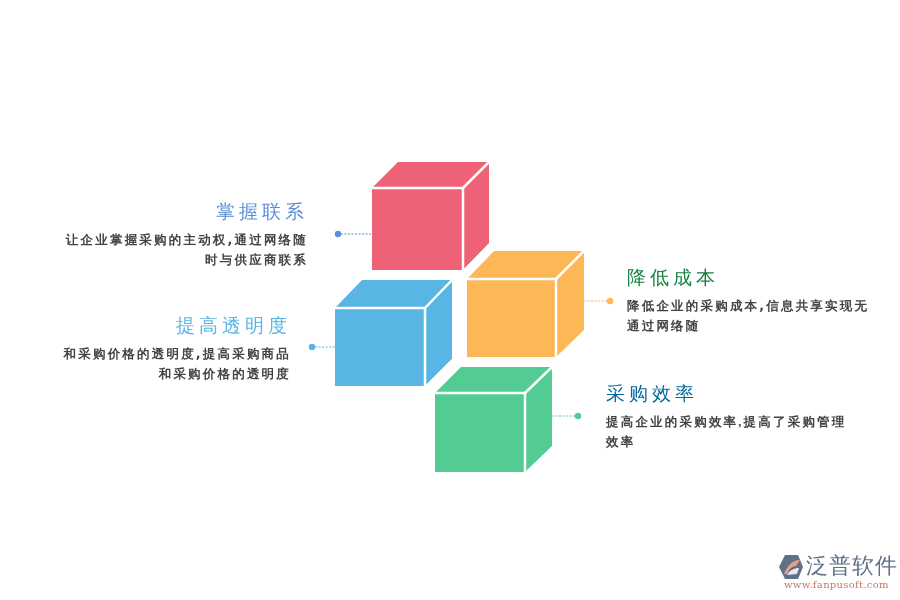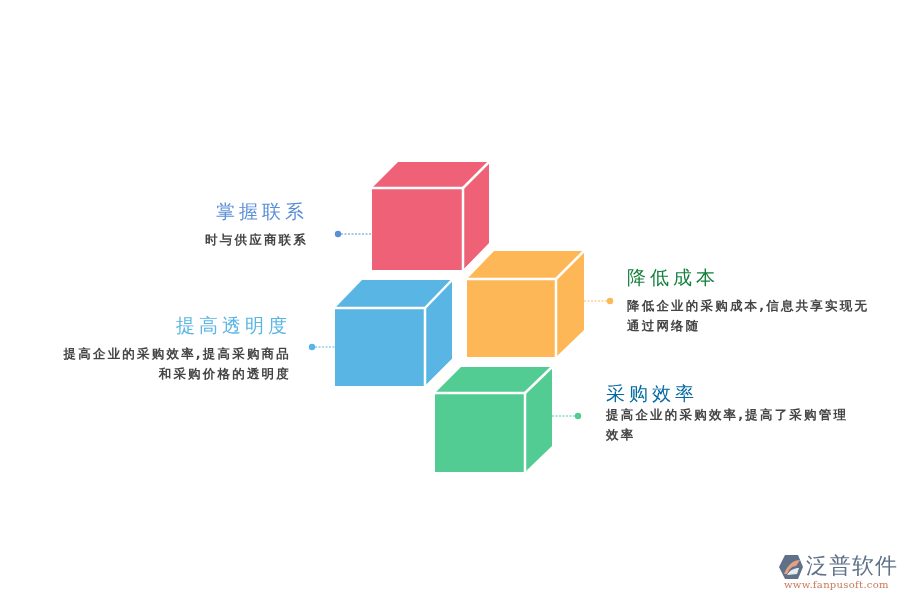--- a/index.html
+++ b/index.html
@@ -94,43 +94,44 @@
     </g>
     <g>
       <line x1="544" y1="416" x2="567" y2="416" stroke="#53cc93" stroke-width="1" stroke-dasharray="2,1.5"></line>
       <circle cx="570" cy="416" r="3.2" fill="#53cc93"></circle>
     </g>
   </svg>
 
   <div class="block right-align" style="left:20px; top:199px; width:280px;">
     <div class="title" style="color:#5b8ed8;">掌握联系</div>
     <div class="desc" style="margin-top:7px;">
+      <div>让企业掌握采购的主动权,通过网络随</div>
       <div>时与供应商联系</div>
     </div>
   </div>
 
   <div class="block right-align" style="left:5px; top:313px; width:278px;">
     <div class="title" style="color:#58b5e4;">提高透明度</div>
     <div class="desc" style="margin-top:7px;">
-      <div>提高企业的采购效率,提高采购商品</div>
+      <div>和采购价格的透明度,提高采购商品</div>
       <div>和采购价格的透明度</div>
     </div>
   </div>
 
   <div class="block left-align" style="left:619px; top:265px; width:280px;">
     <div class="title" style="color:#15803d;">降低成本</div>
     <div class="desc" style="margin-top:7px;">
       <div>降低企业的采购成本,信息共享实现无</div>
       <div>通过网络随</div>
     </div>
   </div>
 
   <div class="block left-align" style="left:598px; top:381px; width:290px;">
     <div class="title" style="color:#0369a1;">采购效率</div>
-    <div class="desc" style="margin-top:0;">
+    <div class="desc" style="margin-top:7px;font-family:Liberation Serif, serif;">
       <div>提高企业的采购效率,提高了采购管理</div>
       <div>效率</div>
     </div>
   </div>
 
   <div class="logo">
     <svg class="logo-icon" width="26" height="26" viewBox="0 0 26 26">
       <polygon points="7,1 20,1 25,13 20,25 7,25 1,13" fill="#5f7189"></polygon>
       <path d="M6,20 C10,10 16,6 22,6 L18,12 C14,12 11,15 9,20 Z" fill="#e9a07f"></path>
       <path d="M9,21 C12,16 16,14 21,14 L19,20 Z" fill="#ffffff" opacity="0.85"></path>

